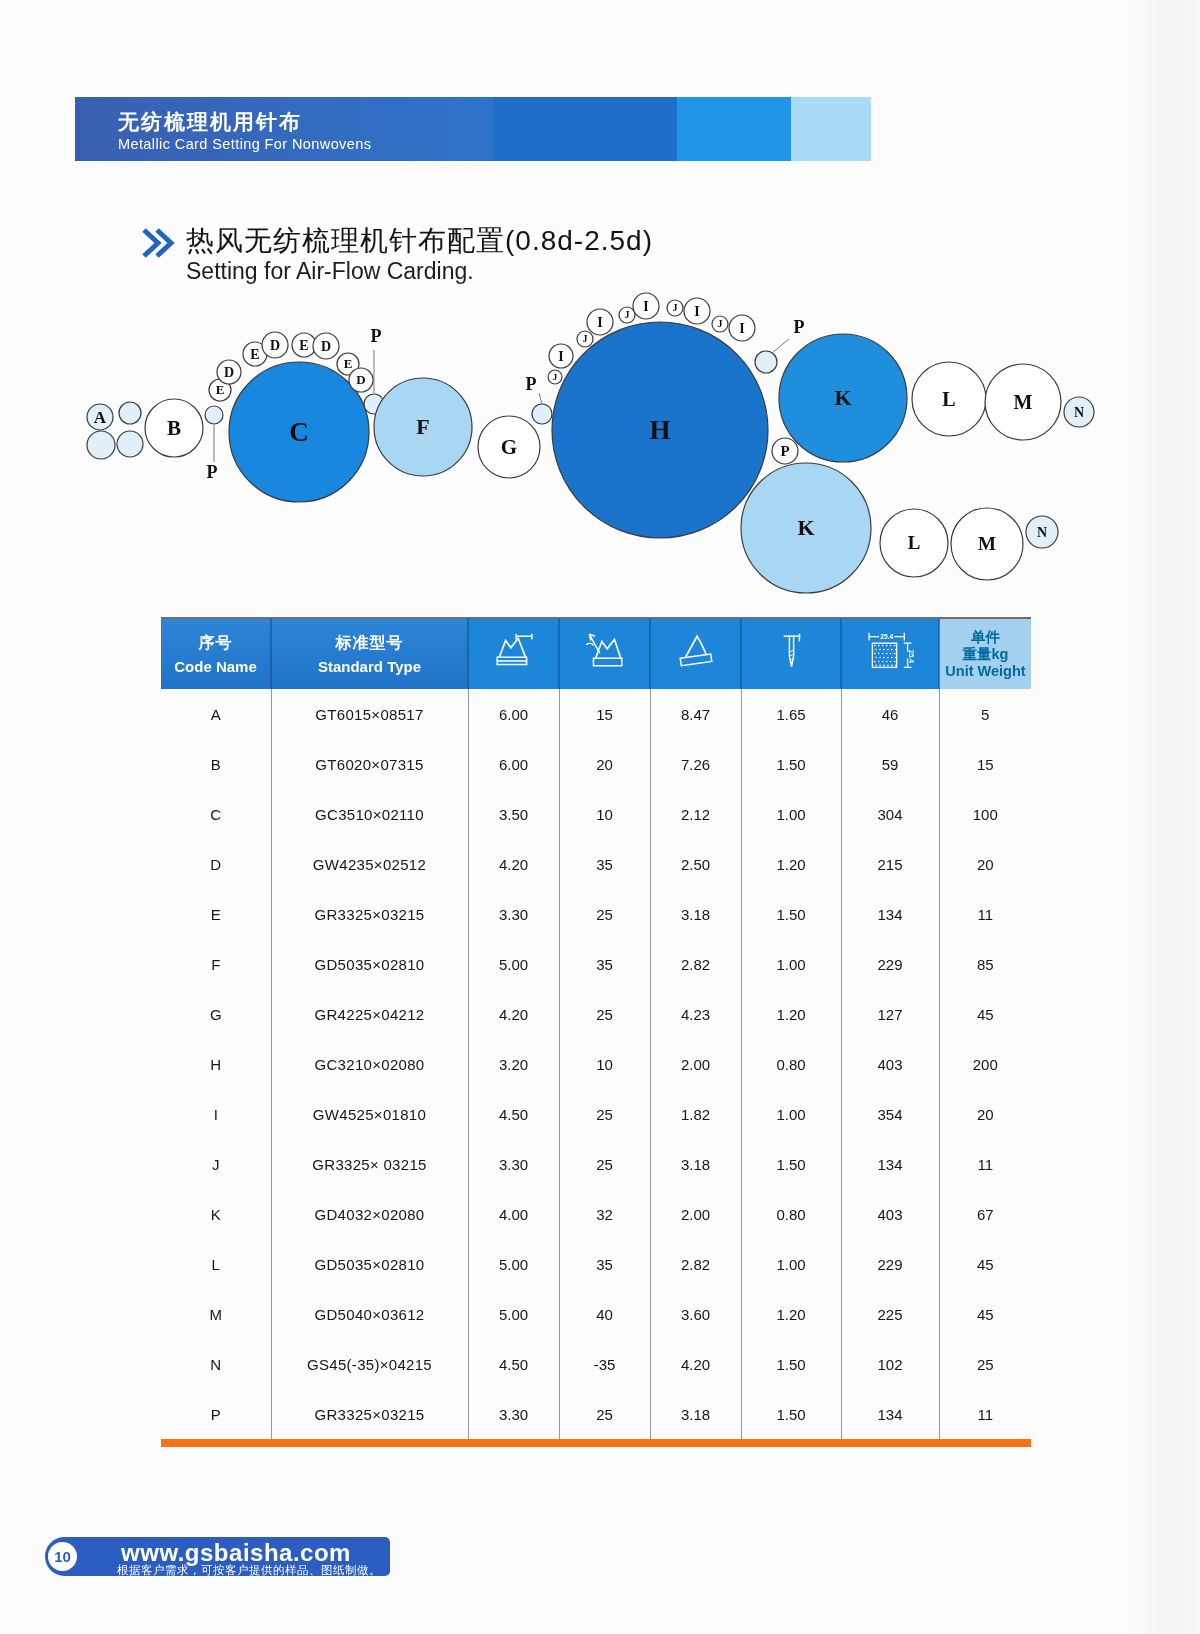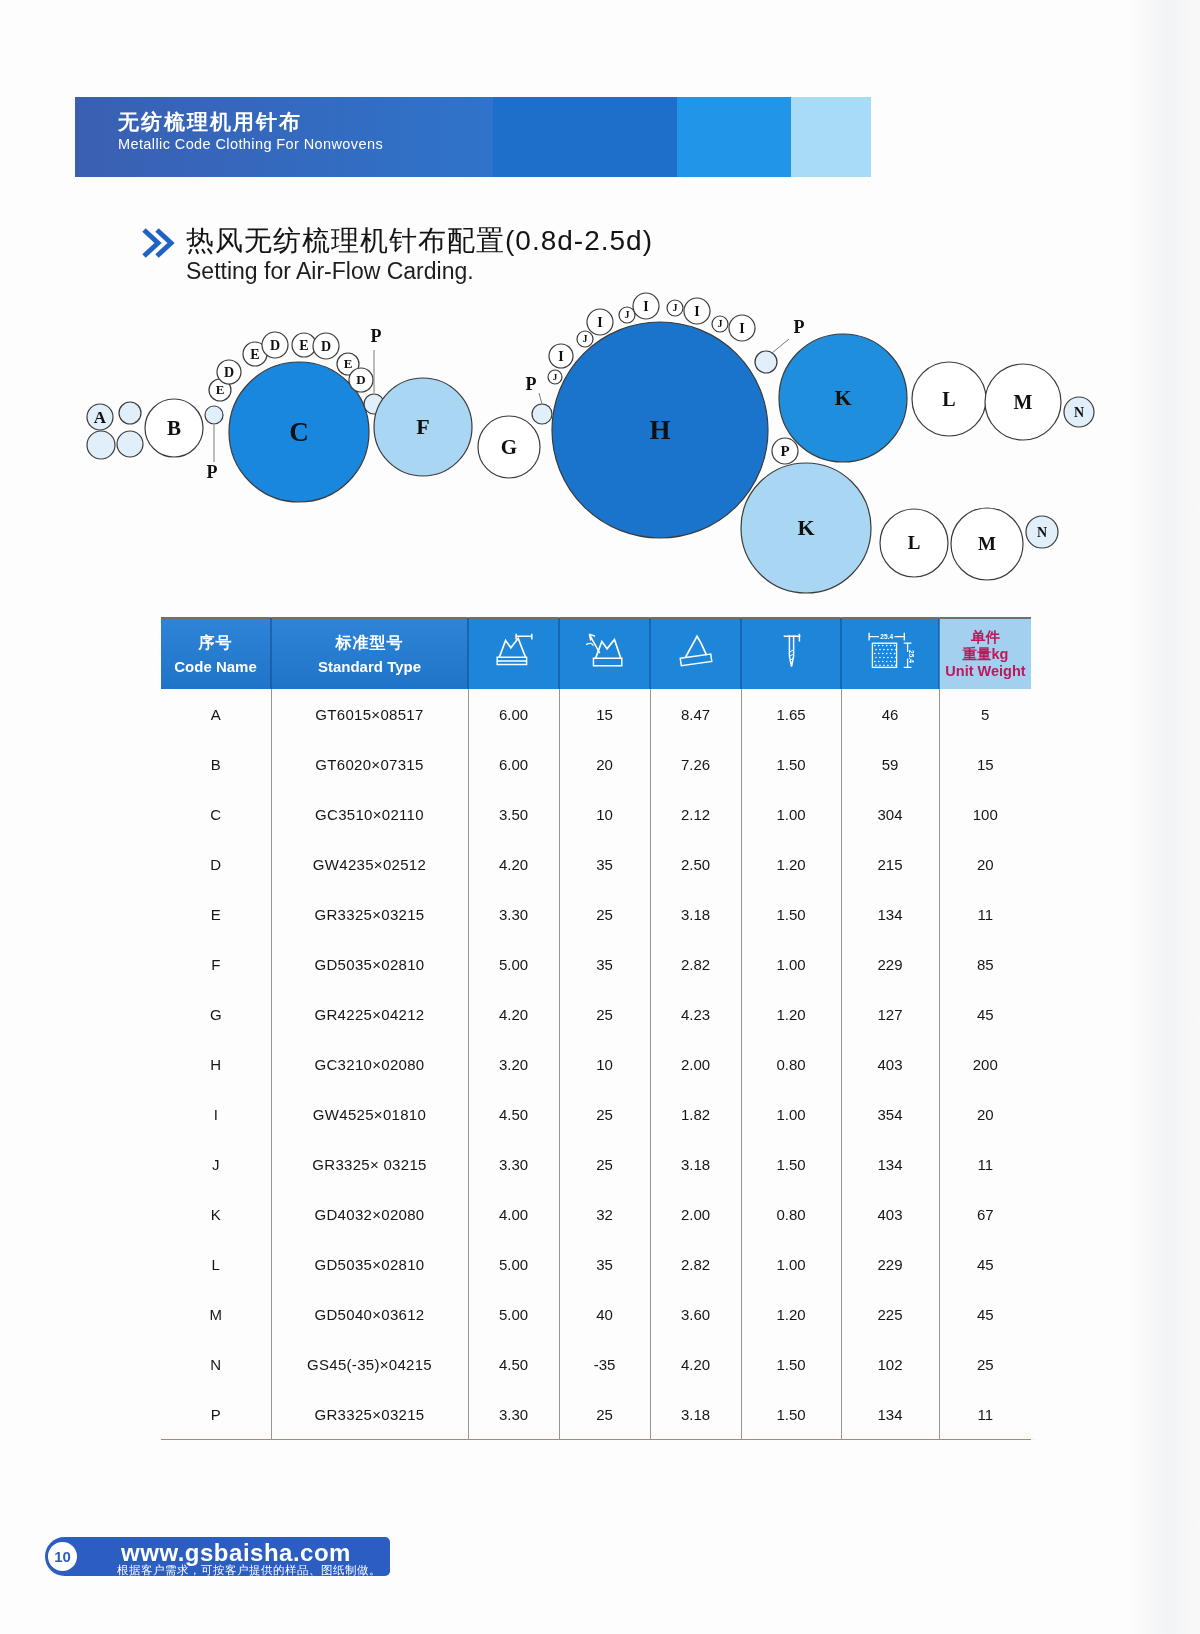--- a/index.html
+++ b/index.html
@@ -1,20 +1,20 @@
 <!DOCTYPE html>
 <html><head>
 <meta charset="utf-8">
 <style>
   html,body{margin:0;padding:0;background:#ffffff;}
   .page{position:relative;width:1200px;height:1634px;background:#fdfdfd;overflow:hidden;
         font-family:"Liberation Sans", sans-serif;}
 
   
-  .banner-seg{position:absolute;top:97px;height:80px;}
+  .banner-seg{position:absolute;top:97px;height:64px;}
   .seg1{left:75px;width:418px;}
   .seg2{left:493px;width:184px;}
   .seg3{left:677px;width:114px;}
   .seg4{left:791px;width:80px;}
   .banner-zh{position:absolute;left:43px;top:11px;color:#fff;font-size:21px;font-weight:bold;letter-spacing:2px;}
   .banner-en{position:absolute;left:43px;top:39px;color:#fff;font-size:14.5px;letter-spacing:0.4px;}
 
   
   .logo{position:absolute;left:858px;top:60px;width:230px;height:115px;}
   .logo-shark{position:absolute;left:18px;top:0;}
@@ -25,29 +25,29 @@
   .chev{position:absolute;left:140px;top:226px;}
   .sec-zh{position:absolute;left:186px;top:222px;font-size:28px;font-weight:500;color:#141414;letter-spacing:1px;}
   .sec-en{position:absolute;left:186px;top:258px;font-size:23px;color:#1d1d1d;}
 
   
   #diagram-svg{position:absolute;left:0;top:0;pointer-events:none;}
 
   
   .tablewrap{position:absolute;left:161px;top:617px;width:870px;}
   table{width:870px;border-collapse:collapse;table-layout:fixed;
-        border-top:2px solid #6f6f6f;border-bottom:1px solid #f97316;}
+        border-top:2px solid #6f6f6f;border-bottom:8px solid #f97316;}
   thead th{height:70px;padding:0;vertical-align:middle;text-align:center;
            border-right:2px solid rgba(18,84,156,0.65);}
   thead th:last-child{border-right:none;}
   .th-txt{background:linear-gradient(180deg,#2e84d6,#1f74c8);color:#fff;}
   .th-txt .l1{font-size:16px;font-weight:bold;letter-spacing:1px;}
   .th-txt .l2{font-size:15px;font-weight:bold;margin-top:4px;}
   .th-ico{background:#1e86d8;}
-  .th-unit{background:#a3d0ee;color:#be185d;}
+  .th-unit{background:#a3d0ee;color:#0369a1;}
   .th-unit div{font-size:14.5px;font-weight:bold;line-height:17px;}
   tbody td{height:48px;text-align:center;font-size:15px;color:#161616;
            border-right:1px solid #969696;background:#fdfdfd;}
   tbody td:last-child{border-right:none;}
   tbody td.c1{letter-spacing:0.3px;}
 
   
   .footer-bar{position:absolute;left:45px;top:1537px;width:345px;height:39px;
               border-radius:20px 5px 5px 20px;}
   .page-circ{position:absolute;left:3px;top:5px;width:29px;height:29px;border-radius:50%;
@@ -60,21 +60,21 @@
   .edge-shade{position:absolute;right:0;top:0;width:72px;height:100%;
               background:linear-gradient(90deg,rgba(0,0,0,0) 0%,rgba(110,120,140,0.07) 55%,rgba(110,120,140,0.03) 100%);}
 </style>
 </head>
 <body>
 
 <div class="page">
 
   <div class="banner-seg seg1" style="background: linear-gradient(90deg, rgb(58, 95, 178), rgb(46, 116, 202));">
     <div class="banner-zh">无纺梳理机用针布</div>
-    <div class="banner-en">Metallic Code Clothing For Nonwovens</div>
+    <div class="banner-en">Metallic Card Setting For Nonwovens</div>
   </div>
   <div class="banner-seg seg2" style="background: rgb(29, 111, 201);"></div>
   <div class="banner-seg seg3" style="background: rgb(33, 150, 232);"></div>
   <div class="banner-seg seg4" style="background: rgb(168, 220, 246);"></div>
 
 
   <svg class="chev" width="38" height="36" viewBox="0 0 38 36">
     <polyline points="4,4 18,17 4,30" fill="none" stroke="#2163c4" stroke-width="5"></polyline>
     <polyline points="17,4 31,17 17,30" fill="none" stroke="#2163c4" stroke-width="5"></polyline>
   </svg>

